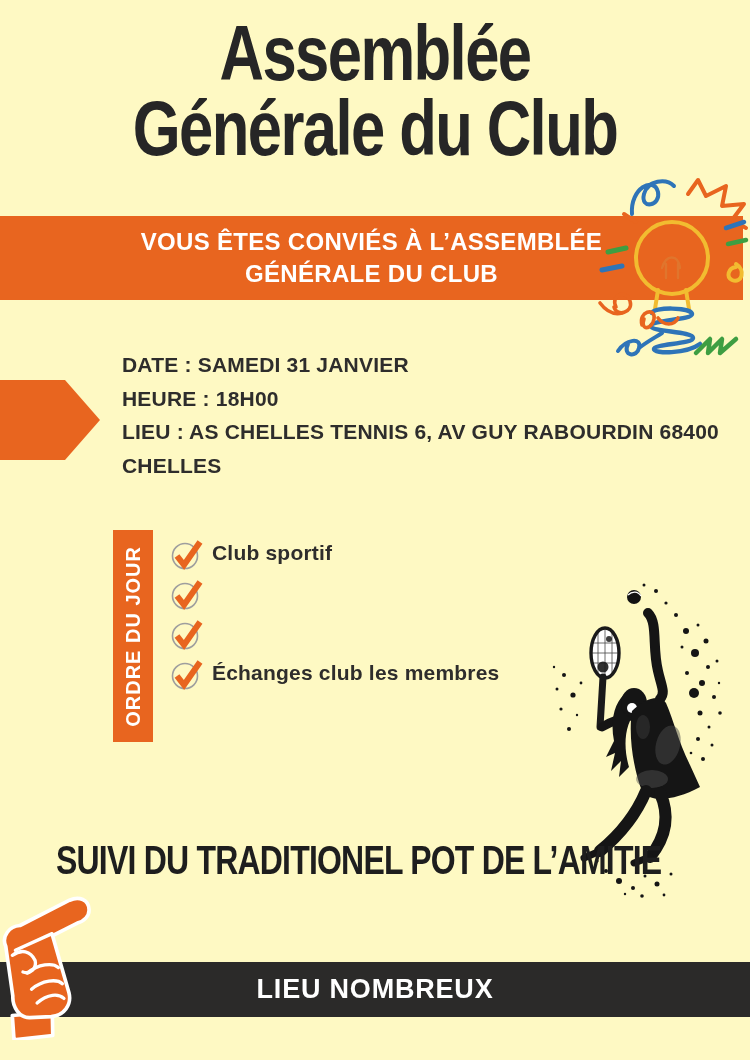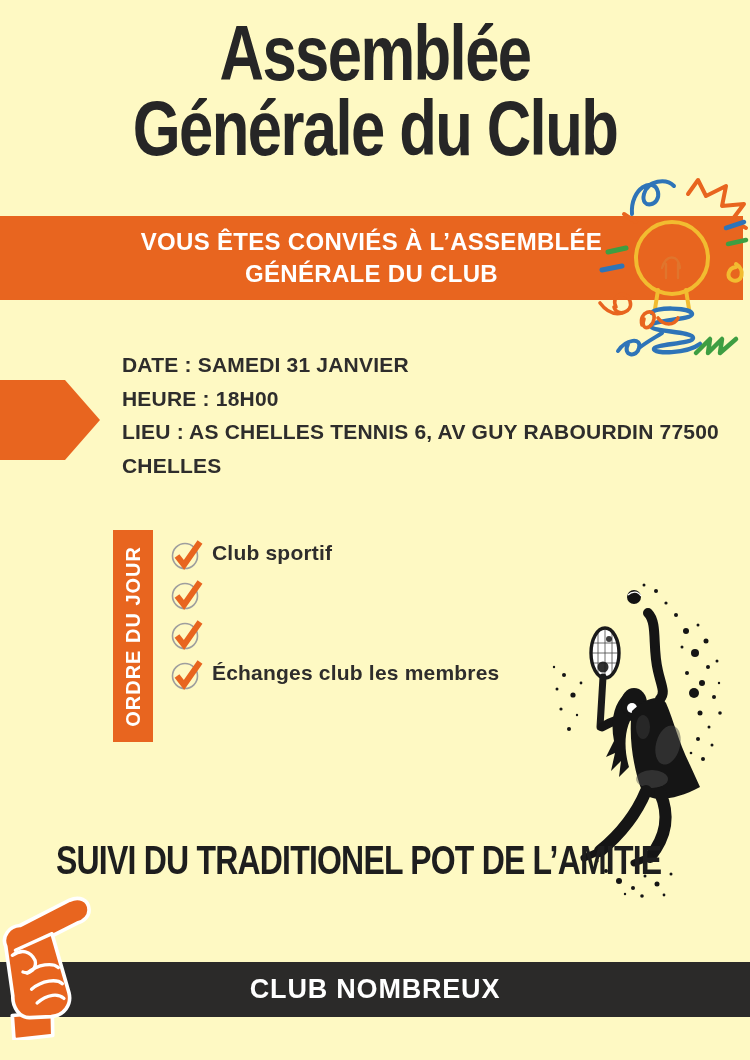--- a/index.html
+++ b/index.html
@@ -108,21 +108,21 @@
 
       <path d="M100,187 L114,173 L112,187 L126,173 L124,187 L140,173" stroke="#3E9E42" stroke-width="4.5"></path>
     </g>
   </svg>
 
   <div class="pennant"></div>
 
   <div class="details">
     <div>DATE : SAMEDI 31 JANVIER</div>
     <div>HEURE : 18H00</div>
-    <div>LIEU : AS CHELLES TENNIS 6, AV GUY RABOURDIN 77500</div>
+    <div>LIEU : AS CHELLES TENNIS 6, AV GUY RABOURDIN 68400</div>
     <div>CHELLES</div>
   </div>
 
   <div class="agenda-tab">
     <span>ORDRE DU JOUR</span>
   </div>
 
   <div class="checklist">
     <div class="check-row">
       <svg width="34" height="36" viewBox="0 0 34 36">
@@ -225,21 +225,21 @@
         <circle cx="116" cy="320" r="1.4"></circle>
       <circle cx="96" cy="10" r="1.5"></circle>
         <circle cx="108" cy="16" r="2"></circle>
         <circle cx="118" cy="28" r="1.6"></circle>
     </g>
   </svg>
 
   <div class="tagline">SUIVI DU TRADITIONEL POT DE L’AMITIE</div>
 
   <div class="footer-bar">
-    <span>CLUB NOMBREUX</span>
+    <span>LIEU NOMBREUX</span>
   </div>
 
   <svg class="hand" width="126" height="146" viewBox="0 0 110 140">
     <g transform="rotate(-14 50 70)">
 
       <path d="M2,106 L40,112 L35,134 L-2,129 Z" fill="#E8651F" stroke="#ffffff" stroke-width="3.5" stroke-linejoin="round"></path>
 
       <path d="M12,40 C10,30 20,22 30,24 L82,12 C92,10 100,16 98,25 C97,31 91,35 84,35 L58,41 L60,98 C60,110 50,118 38,116 L18,112 C8,110 4,98 7,88 Z" fill="#E8651F" stroke="#ffffff" stroke-width="3.5" stroke-linejoin="round"></path>
 
       <g fill="none" stroke="#ffffff" stroke-width="3.2" stroke-linecap="round">

